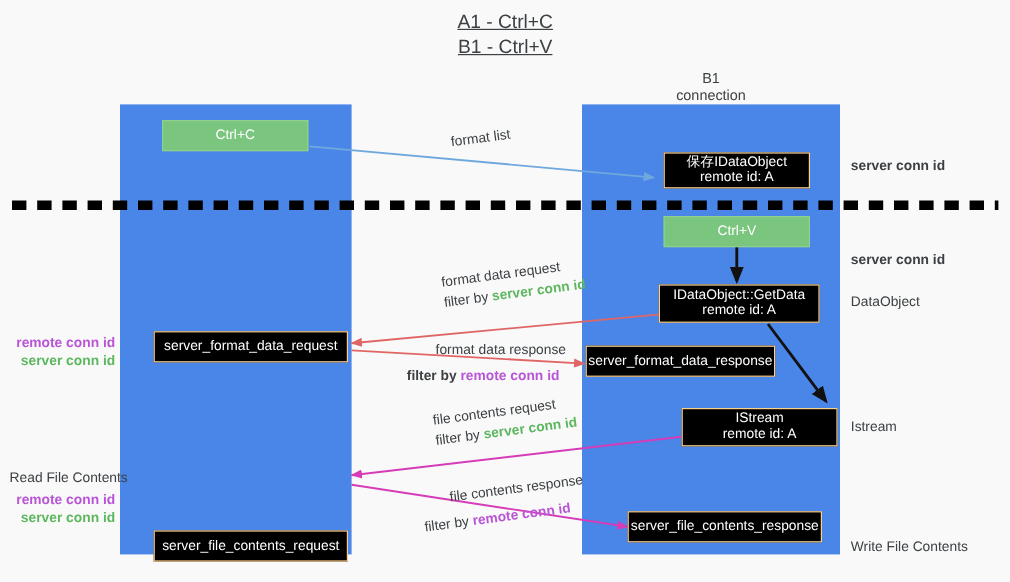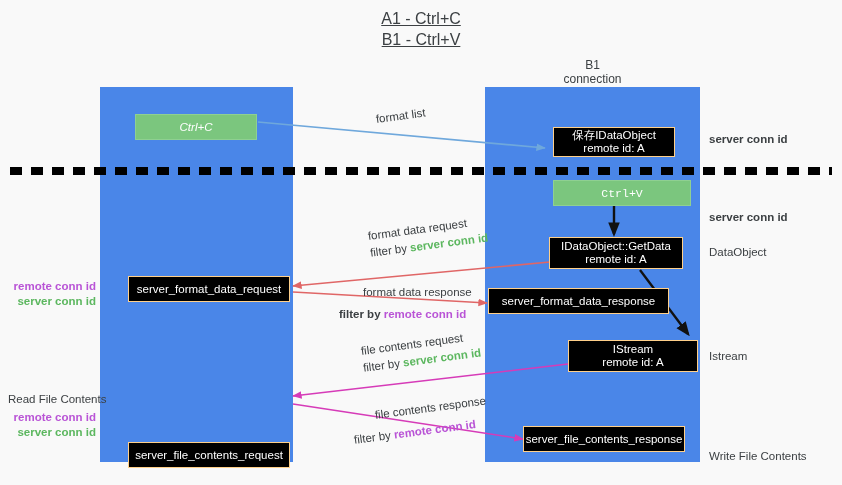--- a/index.html
+++ b/index.html
@@ -98,38 +98,38 @@
 
     <line x1="550" y1="262" x2="293" y2="286" stroke="#e06666" stroke-width="1.6" marker-end="url(#ah-red)"></line>
 
     <line x1="293" y1="292" x2="487" y2="303" stroke="#e06666" stroke-width="1.6" marker-end="url(#ah-red)"></line>
 
     <line x1="568" y1="364" x2="293" y2="396" stroke="#d63bb8" stroke-width="1.6" marker-end="url(#ah-mag)"></line>
 
     <line x1="293" y1="404" x2="523" y2="439" stroke="#d63bb8" stroke-width="1.6" marker-end="url(#ah-mag)"></line>
   </svg>
 
-  <div class="abs box green" style="left:135px;top:114px;width:122px;height:26px;font-style:italic;">Ctrl+C</div>
+  <div class="abs box green" style="left:135px;top:100px;width:122px;height:26px;">Ctrl+C</div>
 
   <div class="abs box orange" style="left:128px;top:276px;width:162px;height:26px;">server_format_data_request</div>
 
   <div class="abs box orange" style="left:128px;top:394px;width:162px;height:26px;margin-top:48px;">server_file_contents_request</div>
 
   <div class="abs box orange" style="left:553px;top:127px;width:122px;height:30px;">保存IDataObject
 remote id: A</div>
 
-  <div class="abs box green" style="left:553px;top:180px;width:138px;height:26px;font-family:Liberation Mono, monospace;">Ctrl+V</div>
+  <div class="abs box green" style="left:553px;top:180px;width:122px;height:26px;">Ctrl+V</div>
 
   <div class="abs box orange" style="left:549px;top:237px;width:134px;height:32px;">IDataObject::GetData
 remote id: A</div>
 
   <div class="abs box orange" style="left:568px;top:340px;width:130px;height:32px;">IStream
 remote id: A</div>
 
-  <div class="abs box orange" style="left:488px;top:288px;width:181px;height:26px;">server_format_data_response</div>
+  <div class="abs box orange" style="left:488px;top:288px;width:158px;height:26px;">server_format_data_response</div>
 
   <div class="abs box orange" style="left:523px;top:426px;width:162px;height:26px;">server_file_contents_response</div>
 
   <div class="abs txt rot-a nowrap" style="left:375px;top:112px;">format list</div>
 
   <div class="abs rot-a nowrap" style="left:367px;top:229px;">
     <div class="txt">format data request</div>
     <div class="txt" style="margin-top:3px;">
       <span>filter by </span><span class="green-t">server conn id</span>
     </div>

